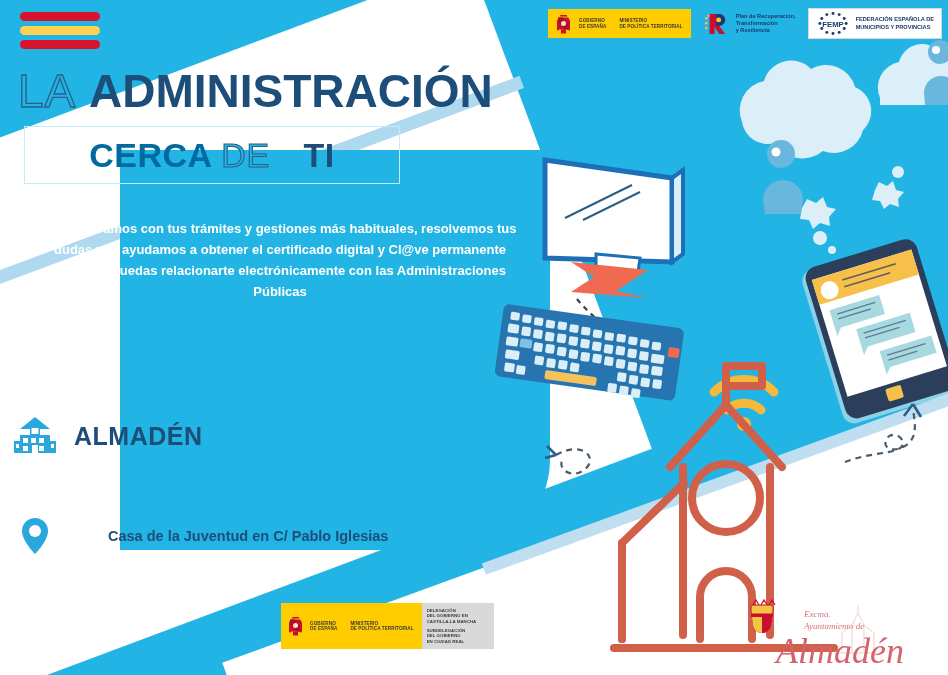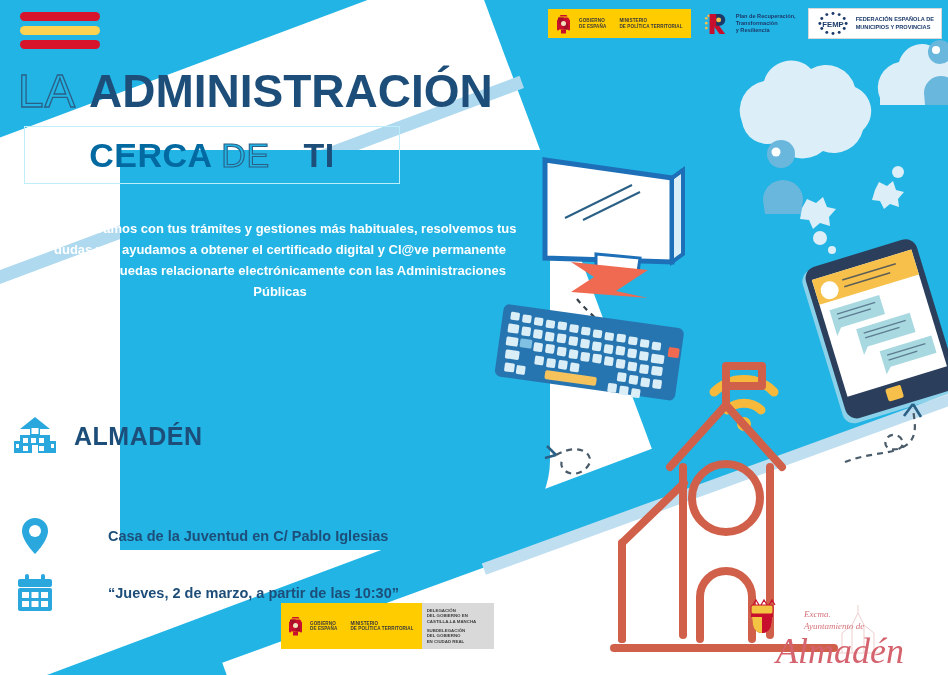--- a/index.html
+++ b/index.html
@@ -455,37 +455,20 @@
   </div>
 
   <div class="inforow addr">
     <svg class="ic" width="46" height="46" viewBox="0 0 46 46">
       <path d="M23 5 a13 13 0 0 1 13 13 c0 10 -13 23 -13 23 S10 28 10 18 A13 13 0 0 1 23 5 Z" fill="#2aa8dd"></path>
       <circle cx="23" cy="18" r="6" fill="#ffffff"></circle>
     </svg>
     <div class="txt">Casa de la Juventud en C/ Pablo Iglesias</div>
   </div>
 
-  <div class="inforow date">
-    <svg class="ic" width="46" height="46" viewBox="0 0 46 46">
-      <rect x="13" y="4" width="4" height="9" rx="2" fill="#2aa8dd"></rect>
-      <rect x="29" y="4" width="4" height="9" rx="2" fill="#2aa8dd"></rect>
-      <rect x="6" y="9" width="34" height="8" rx="2" fill="#2aa8dd"></rect>
-      <rect x="6" y="18" width="34" height="23" rx="2" fill="#2aa8dd"></rect>
-      <g fill="#ffffff">
-        <rect x="10" y="22" width="7" height="6"></rect>
-          <rect x="19.5" y="22" width="7" height="6"></rect>
-          <rect x="29" y="22" width="7" height="6"></rect>
-        <rect x="10" y="31" width="7" height="6"></rect>
-          <rect x="19.5" y="31" width="7" height="6"></rect>
-          <rect x="29" y="31" width="7" height="6"></rect>
-      </g>
-    </svg>
-    <div class="txt">“Jueves, 2 de marzo, a partir de las 10:30”</div>
-  </div>
 
   <div class="logo-deleg">
     <div class="deleg-yellow">
       <svg class="coat" viewBox="0 0 34 44">
         <path d="M11 4 h12 l2 3 h-16 z" fill="#c8102e"></path>
         <rect x="6" y="9" width="22" height="24" rx="3" fill="#c8102e"></rect>
         <rect x="6" y="9" width="11" height="12" fill="#a50f28"></rect>
         <rect x="17" y="21" width="11" height="12" fill="#a50f28"></rect>
         <rect x="12" y="33" width="10" height="8" fill="#c8102e"></rect>
         <rect x="4" y="13" width="4" height="22" rx="2" fill="#c8102e"></rect>

